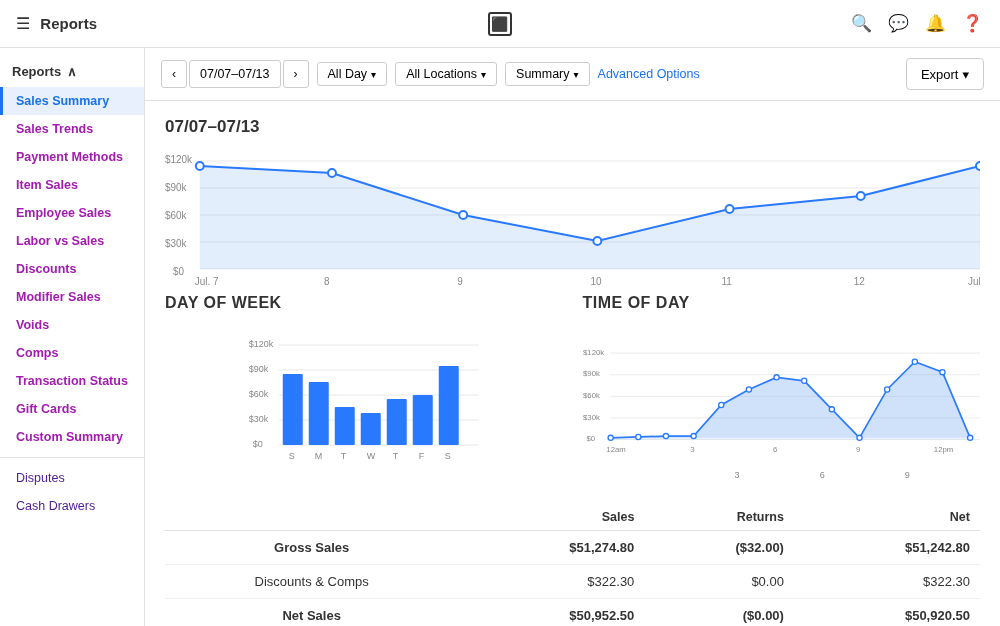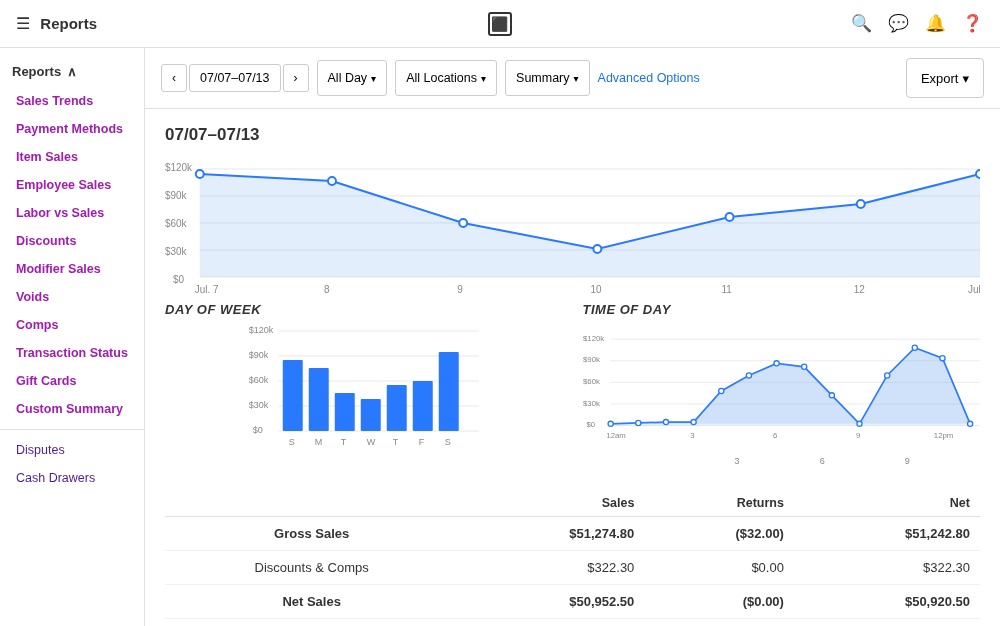--- a/index.html
+++ b/index.html
@@ -94,51 +94,51 @@
       padding: 4px 10px;
       height: 28px;
       cursor: pointer;
       font-size: 12.5px;
       border-radius: 3px;
     }
     .dropdown-btn {
       border: 1px solid #ccc;
       background: #fff;
       padding: 4px 10px;
-      height: 36px;
+      height: 24px;
       cursor: pointer;
       font-size: 12.5px;
       border-radius: 3px;
       display: flex; align-items: center; gap: 4px;
     }
     .dropdown-btn .arrow { font-size: 10px; }
     .advanced-options {
       font-size: 12.5px;
       color: #1a73e8;
       cursor: pointer;
       text-decoration: none;
     }
     .export-btn {
       margin-left: auto;
       border: 1px solid #ccc;
       background: #fff;
       padding: 6px 14px;
-      height: 40px;
+      height: 32px;
       cursor: pointer;
       font-size: 13px;
       border-radius: 4px;
       display: flex; align-items: center; gap: 4px;
       font-weight: 500;
     }
 
     .content-body { padding: 16px 20px; }
     .date-heading { font-size: 17px; font-weight: 600; margin-bottom: 14px; }
     .charts-row { display: flex; gap: 20px; margin-bottom: 24px; }
     .chart-section { flex: 1; }
-    .chart-section-title { font-size: 13px; font-weight: 700; letter-spacing: 0.5px; margin-bottom: 4px; text-transform: uppercase; font-style: italic; }
+    .chart-section-title { font-size: 16px; font-weight: 700; letter-spacing: 0.5px; margin-bottom: 23px; text-transform: uppercase; }
 
     
     .summary-table { width: 100%; border-collapse: collapse; }
     .summary-table thead tr th {
       font-size: 12.5px;
       font-weight: 600;
       text-align: right;
       padding: 6px 10px;
       border-bottom: 1px solid #e0e0e0;
       color: #333;
@@ -176,20 +176,21 @@
 </div>
 
 <div class="main-container">
 
   <div class="sidebar">
     <div class="sidebar-section-header">
       <span>Reports</span>
       <span>∧</span>
     </div>
     <div id="sidebar-items-container">
+        <div class="sidebar-item active">Sales Summary</div>
         <div class="sidebar-item">Sales Trends</div>
         <div class="sidebar-item">Payment Methods</div>
         <div class="sidebar-item">Item Sales</div>
         <div class="sidebar-item">Employee Sales</div>
         <div class="sidebar-item">Labor vs Sales</div>
         <div class="sidebar-item">Discounts</div>
         <div class="sidebar-item">Modifier Sales</div>
         <div class="sidebar-item">Voids</div>
         <div class="sidebar-item">Comps</div>
         <div class="sidebar-item">Transaction Status</div>

